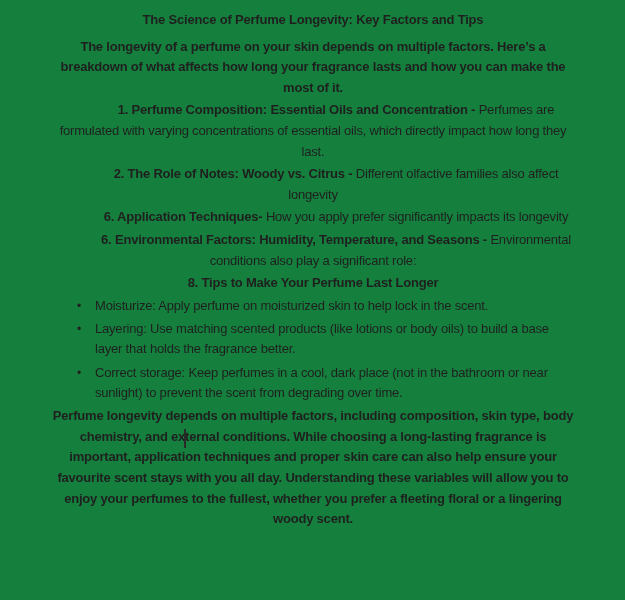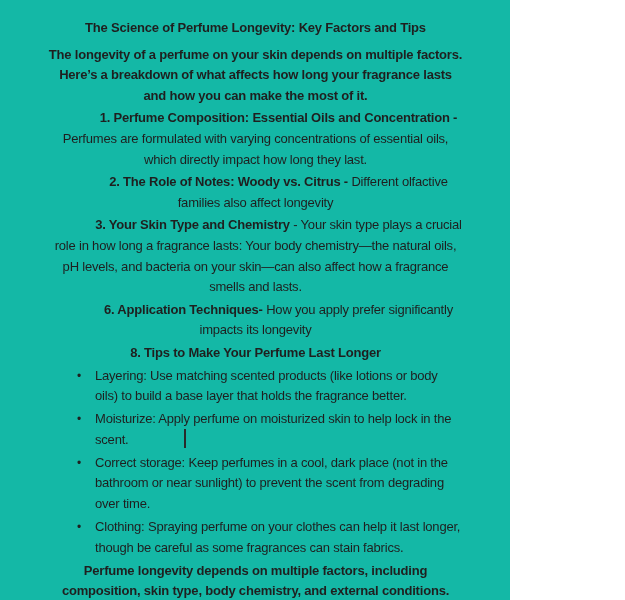--- a/index.html
+++ b/index.html
@@ -2,24 +2,24 @@
 <html><head>
 <meta charset="utf-8">
 <style>
   html, body { margin: 0; padding: 0; background: #ffffff; }
   body {
     width: 625px; height: 600px; overflow: hidden;
     font-family: "Liberation Sans", sans-serif;
   }
   .doc {
     position: relative; box-sizing: border-box;
-    width: 510px; height: 600px;
-    padding: 18px 47px 0 48px;
+    width: 625px; height: 600px;
+    padding: 10px 47px 0 48px;
     font-size: 13px; line-height: 20.6px; letter-spacing: -0.2px;
-    color: #1f1f1f; background: #14b8a6; cursor: text;
+    color: #1f1f1f; background: #15803d; cursor: text;
   }
   .title {
     font-size: 13px; line-height: 20.6px;
     margin: 0 0 6px 0; text-align: center; font-weight: 700;
   }
   p { margin: 0 0 2px 0; text-align: center; }
   .bold { font-weight: 700; }
   .lead { font-weight: 700; margin-left: 46px; }
   ul.tips { list-style: none; margin: 0 0 2px 0; padding: 0 0 0 47px; }
   ul.tips li { position: relative; margin: 0 0 2.5px 0; }
@@ -39,32 +39,31 @@
 <main class="doc">
 
   <h1 class="title">The Science of Perfume Longevity: Key Factors and Tips</h1>
 
   <p class="bold">The longevity of a perfume on your skin depends on multiple factors. Here’s a breakdown of what affects how long your fragrance lasts and how you can make the most of it.</p>
 
   <p><span class="lead">1. Perfume Composition: Essential Oils and Concentration - </span><span>Perfumes are formulated with varying concentrations of essential oils, which directly impact how long they last.</span></p>
 
   <p><span class="lead">2. The Role of Notes: Woody vs. Citrus - </span><span>Different olfactive families also affect longevity</span></p>
 
-  <p><span class="lead">3. Your Skin Type and Chemistry</span><span> - Your skin type plays a crucial role in how long a fragrance lasts: Your body chemistry—the natural oils, pH levels, and bacteria on your skin—can also affect how a fragrance smells and lasts.</span></p>
 
 
   <p><span class="lead">6. Application Techniques-</span><span> How you apply prefer significantly impacts its longevity</span></p>
 
+  <p><span class="lead">6. Environmental Factors: Humidity, Temperature, and Seasons - </span><span>Environmental conditions also play a significant role:</span></p>
 
   <p class="bold">8. Tips to Make Your Perfume Last Longer</p>
 
   <ul class="tips">
+    <li data-bullet="•">Moisturize: Apply perfume on moisturized skin to help lock in the scent.</li>
     <li data-bullet="•">Layering: Use matching scented products (like lotions or body oils) to build a base layer that holds the fragrance better.</li>
-    <li data-bullet="•">Moisturize: Apply perfume on moisturized skin to help lock in the scent.</li>
     <li data-bullet="•">Correct storage: Keep perfumes in a cool, dark place (not in the bathroom or near sunlight) to prevent the scent from degrading over time.</li>
-    <li data-bullet="•">Clothing: Spraying perfume on your clothes can help it last longer, though be careful as some fragrances can stain fabrics.</li>
   </ul>
 
   <p class="bold">Perfume longevity depends on multiple factors, including composition, skin type, body chemistry, and external conditions. While choosing a long-lasting fragrance is important, application techniques and proper skin care can also help ensure your favourite scent stays with you all day. Understanding these variables will allow you to enjoy your perfumes to the fullest, whether you prefer a fleeting floral or a lingering woody scent.</p>
 
   <div class="caret"></div>
 
 </main>
 
 </body></html>

